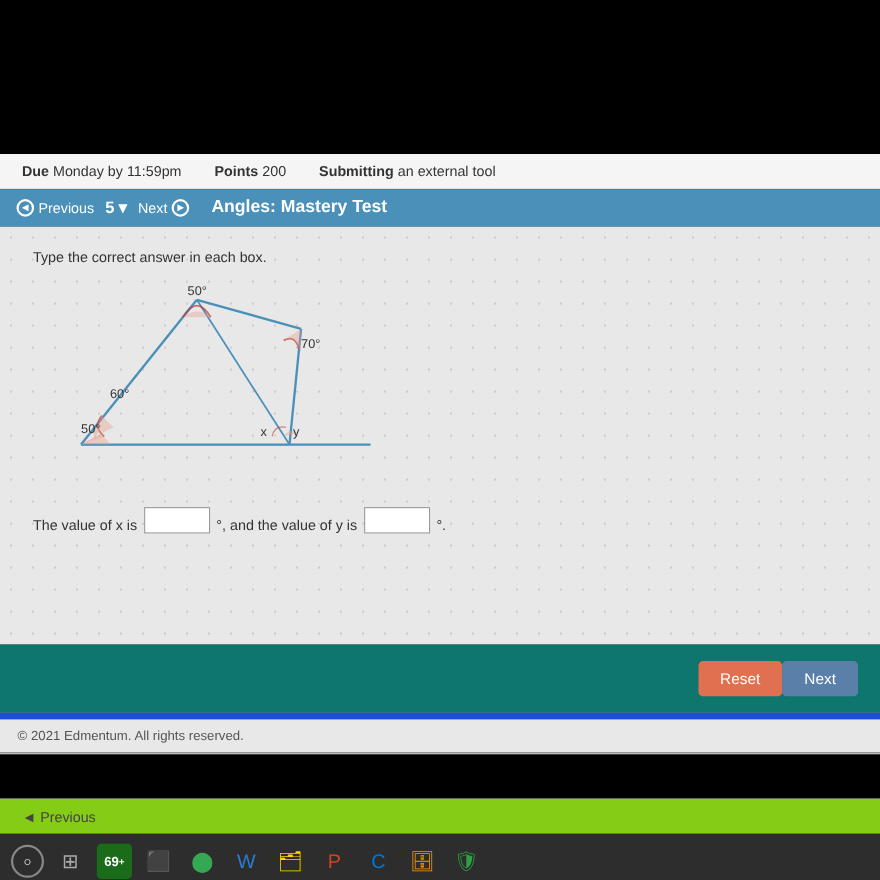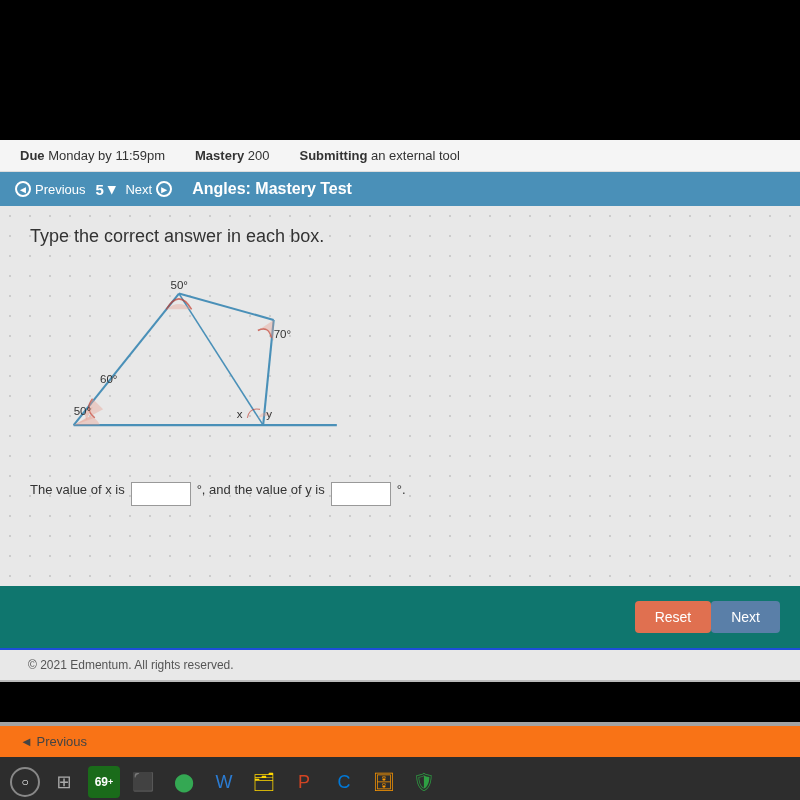--- a/index.html
+++ b/index.html
@@ -88,42 +88,41 @@
     .main-content {
       background: #e8e8e8;
       background-image: 
         radial-gradient(circle, #ccc 1px, transparent 1px);
       background-size: 20px 20px;
       padding: 20px 30px;
       min-height: 380px;
     }
 
     .question-text {
-      font-size: 18px;
+      font-size: 13px;
       color: #333;
-      margin-bottom: 15px;
     }
 
     .diagram-area {
       position: relative;
       width: 320px;
       height: 200px;
       margin: 0 auto 20px 10px;
     }
 
     .diagram-area svg {
       width: 100%;
       height: 100%;
     }
 
     .answer-row {
       font-size: 13px;
       color: #333;
       display: flex;
-      align-items: flex-start;
+      align-items: flex-end;
       gap: 6px;
       margin-top: 19px;
       flex-wrap: wrap;
     }
 
     .answer-input {
       width: 60px;
       height: 24px;
       border: 1px solid #999;
       background: white;
@@ -153,37 +152,37 @@
       color: white;
       border: none;
       padding: 8px 20px;
       border-radius: 4px;
       font-size: 14px;
       cursor: pointer;
     }
 
     .footer-text {
       background: #e8e8e8;
-      padding: 8px 28px;
+      padding: 8px 16px;
       font-size: 12px;
       color: #555;
-      border-top: 2px solid #1d4ed8;
+      border-top: 6px solid #1d4ed8;
     }
 
     .bottom-black {
       background: #000;
       height: 40px;
     }
 
     .bottom-nav-bar {
-      background: #f97316;
+      background: #84cc16;
       padding: 8px 20px;
       display: flex;
       align-items: flex-end;
-      border-top: 4px solid #a3a3a3;
+      border-top: 1px solid #a3a3a3;
     }
 
     .bottom-prev-btn {
       font-size: 13px;
       color: #444;
       cursor: pointer;
       display: flex;
       align-items: center;
       gap: 4px;
     }
@@ -240,21 +239,21 @@
 </head>
 <body>
 
 <div class="top-black"></div>
 
 <div class="due-bar">
   <span>
     <strong>Due</strong>&nbsp;<span>Monday by 11:59pm</span>
   </span>
   <span>
-    <strong>Mastery</strong>&nbsp;<span>200</span>
+    <strong>Points</strong>&nbsp;<span>200</span>
   </span>
   <span>
     <strong>Submitting</strong>&nbsp;<span>an external tool</span>
   </span>
 </div>
 
 <div class="nav-bar">
   <div class="prev-btn">
     <span class="circle-icon">◄</span>
     <span>Previous</span>

